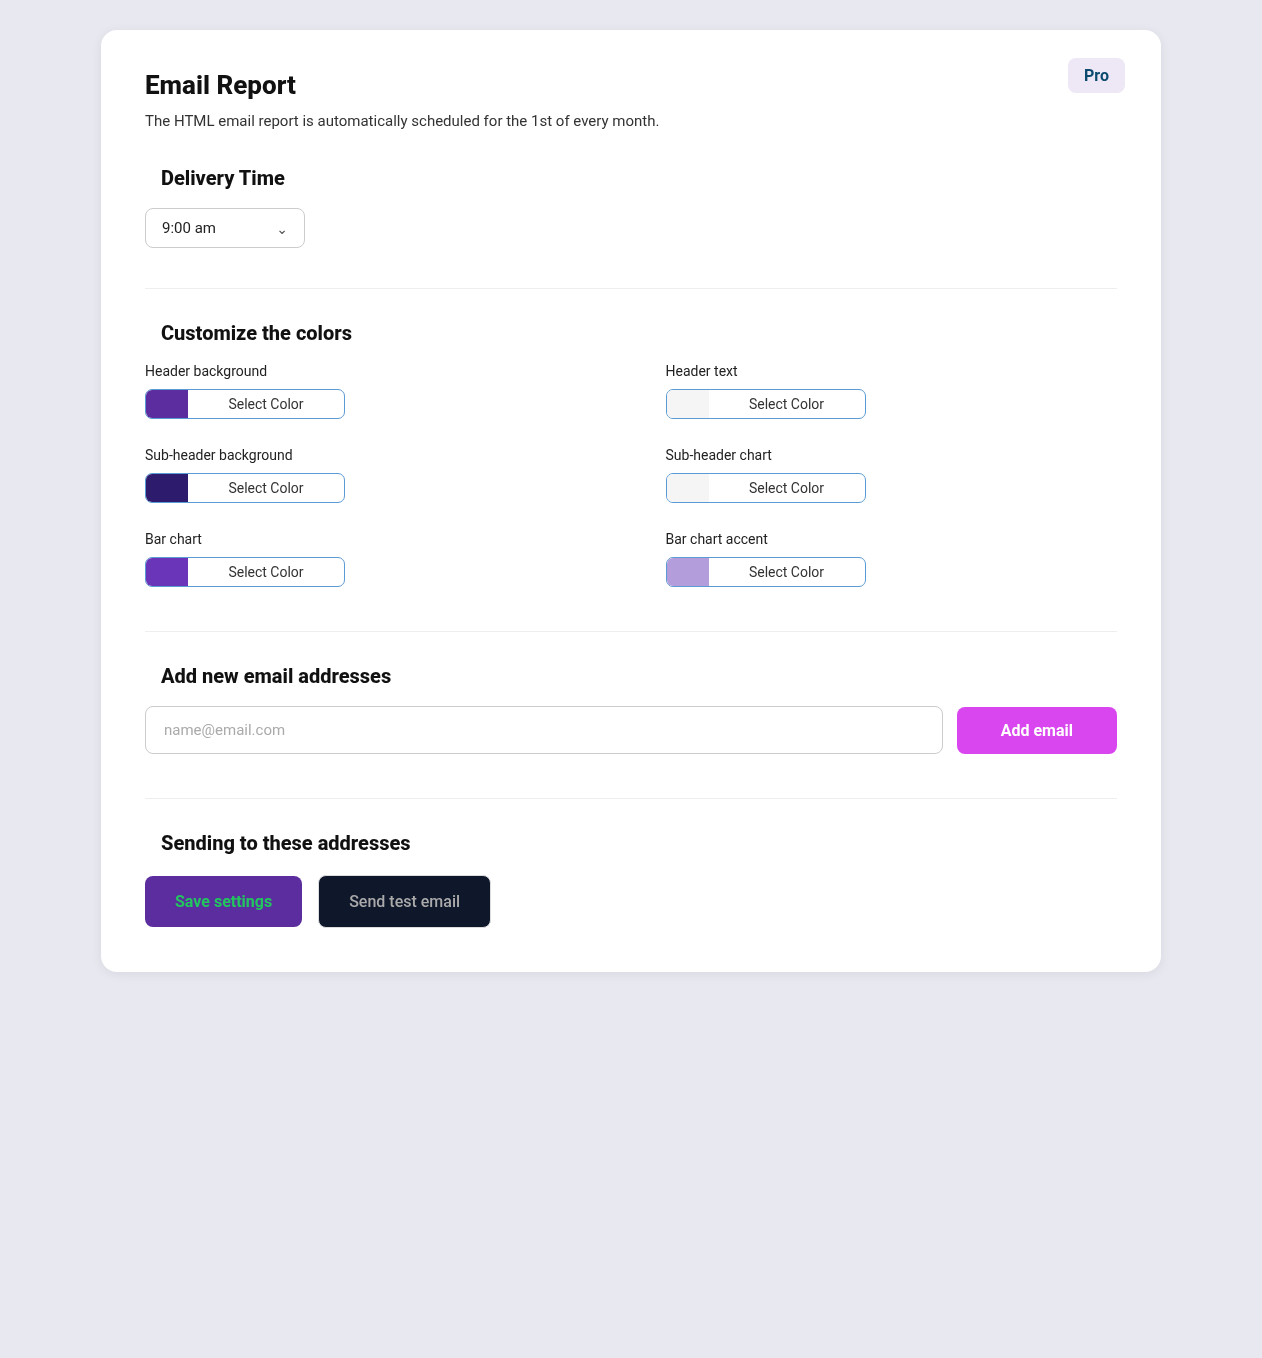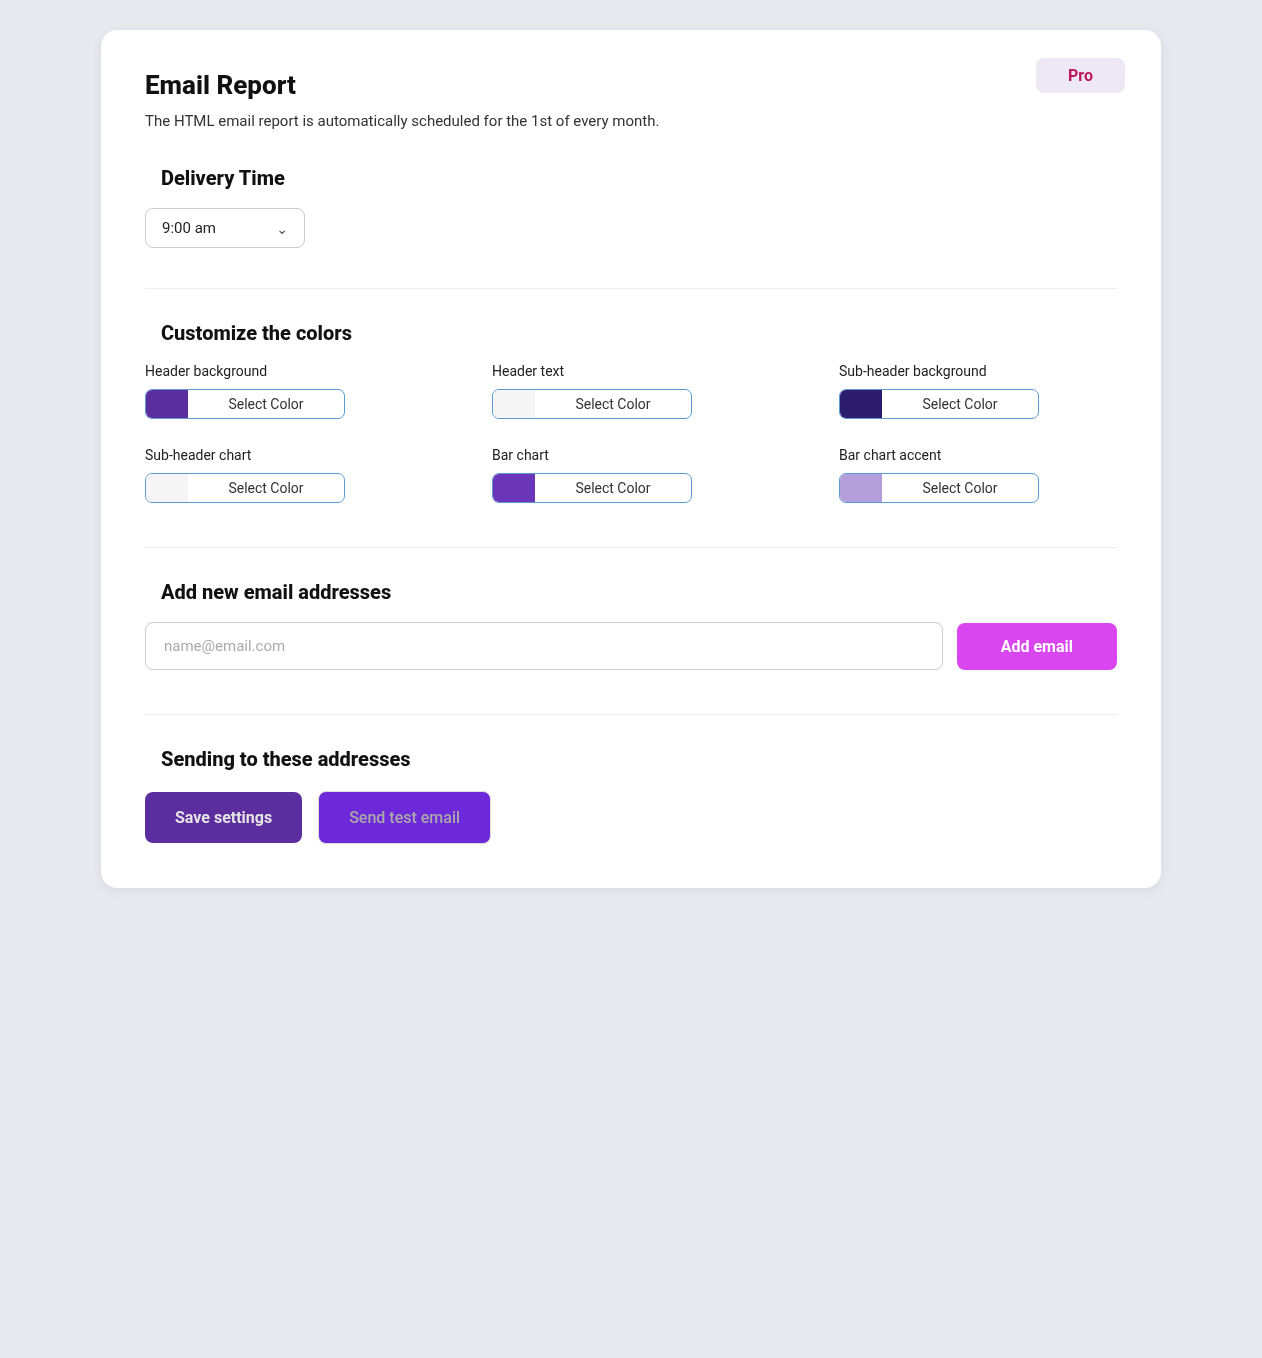--- a/index.html
+++ b/index.html
@@ -26,24 +26,24 @@
       max-width: 100%;
       position: relative;
       box-shadow: 0 2px 12px rgba(0,0,0,0.07);
     }
 
     .pro-badge {
       position: absolute;
       top: 28px;
       right: 36px;
       background-color: #ede7f6;
-      color: #be185d;
+      color: #0c4a6e;
       font-weight: 700;
       font-size: 16px;
-      padding: 8px 32px;
+      padding: 8px 16px;
       border-radius: 8px;
     }
 
     .page-title {
       font-size: 26px;
       font-weight: 800;
       color: #111111;
       margin-bottom: 12px;
     }
 
@@ -83,21 +83,21 @@
       font-size: 14px;
       color: #555;
     }
 
     .colors-section {
       margin-bottom: 44px;
     }
 
     .color-grid {
       display: grid;
-      grid-template-columns: 1fr 1fr 1fr;
+      grid-template-columns: 1fr 1fr;
       gap: 28px 69px;
     }
 
     .color-field-label {
       font-size: 14px;
       color: #222222;
       margin-bottom: 10px;
     }
 
     .color-picker-btn {
@@ -169,31 +169,31 @@
 
     .actions-row {
       display: flex;
       gap: 16px;
       align-items: center;
       margin-top: 20px;
     }
 
     .save-btn {
       background: #5b2d9e;
-      color: #e5e5e5;
+      color: #22c55e;
       border: none;
       border-radius: 8px;
       padding: 16px 30px;
       font-size: 16px;
       font-weight: 700;
       cursor: pointer;
     }
 
     .test-email-btn {
-      background: #6d28d9;
+      background: #0f172a;
       color: #aaaaaa;
       border: 1.5px solid #dddddd;
       border-radius: 8px;
       padding: 16px 30px;
       font-size: 16px;
       font-weight: 500;
       cursor: pointer;
     }
 
     .divider {

